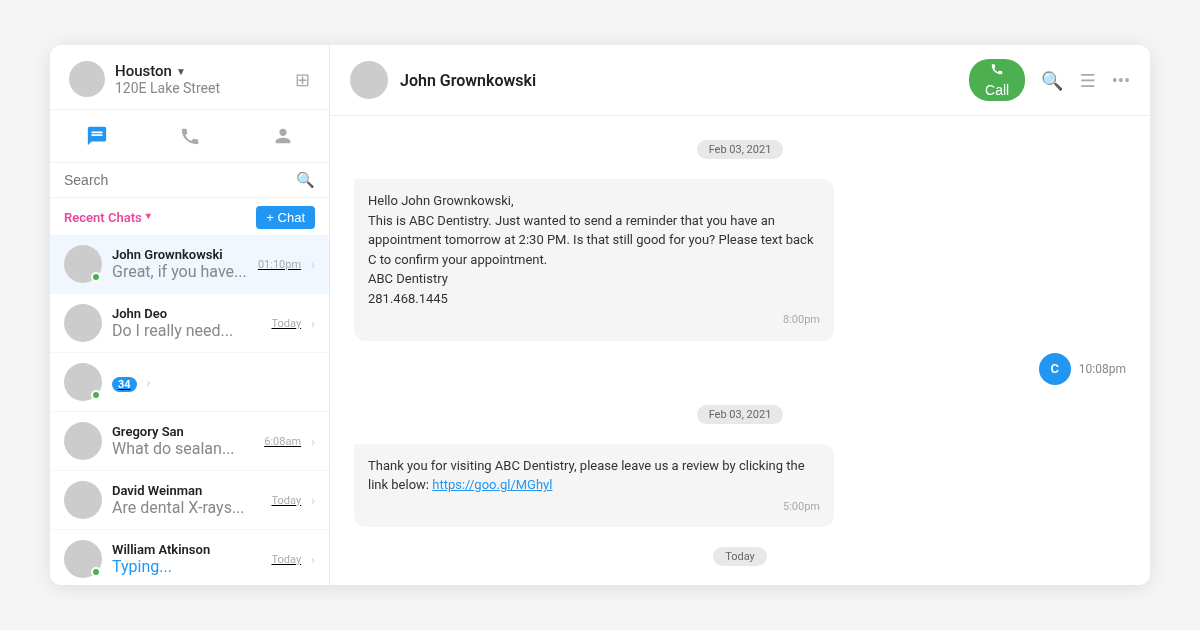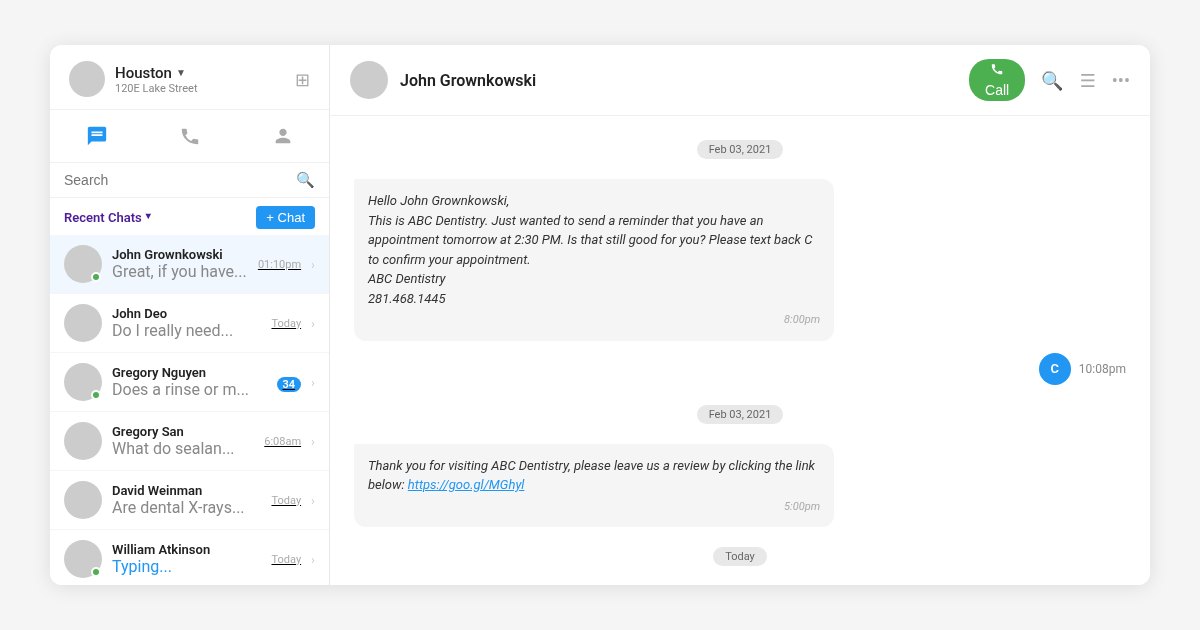--- a/index.html
+++ b/index.html
@@ -59,21 +59,21 @@
       color: #222;
       display: flex;
       align-items: center;
       gap: 4px;
     }
     .location-name .chevron {
       font-size: 10px;
       color: #555;
     }
     .location-address {
-      font-size: 11px;
+      font-size: 14px;
       color: #888;
     }
     .grid-icon {
       color: #aaa;
       font-size: 18px;
       cursor: pointer;
     }
     .sidebar-tabs {
       display: flex;
       justify-content: space-around;
@@ -117,21 +117,21 @@
     }
     .recent-chats-header {
       display: flex;
       align-items: center;
       justify-content: space-between;
       padding: 8px 14px 6px;
     }
     .recent-chats-label {
       font-size: 13px;
       font-weight: 600;
-      color: #4c1d95;
+      color: #ec4899;
       display: flex;
       align-items: flex-start;
       gap: 4px;
       cursor: pointer;
     }
     .recent-chats-label .dropdown-arrow {
       font-size: 10px;
     }
     .new-chat-btn {
       background: #2196F3;
@@ -290,21 +290,20 @@
       border-radius: 12px;
       font-size: 13px;
       line-height: 1.5;
       position: relative;
     }
     .msg-bubble.incoming {
       background: #f5f5f5;
       border-top-left-radius: 2px;
       align-self: flex-start;
       color: #333;
-      font-style: italic;
     }
     .msg-time {
       font-size: 11px;
       color: #aaa;
       text-align: right;
       margin-top: 4px;
     }
     .msg-time.incoming { color: #aaa; }
     .link-text {
       color: #2196F3;
@@ -410,24 +409,20 @@
             <div class="chat-preview">Do I really need...</div>
           </div>
           <div class="chat-meta">
             <div class="chat-time">Today</div>
           </div>
           <span class="chevron-right">›</span>
         </div>
         <div class="chat-item">
           <div class="chat-avatar">
             <div class="online-dot"></div>
-          </div>
-          <div class="chat-info">
-            <div class="chat-name">Gregory Nguyen</div>
-            <div class="chat-preview">Does a rinse or m...</div>
           </div>
           <div class="chat-meta">
             <div class="chat-time"></div>
             <div class="badge">34</div>
           </div>
           <span class="chevron-right">›</span>
         </div>
         <div class="chat-item">
           <div class="chat-avatar"></div>
           <div class="chat-info">

